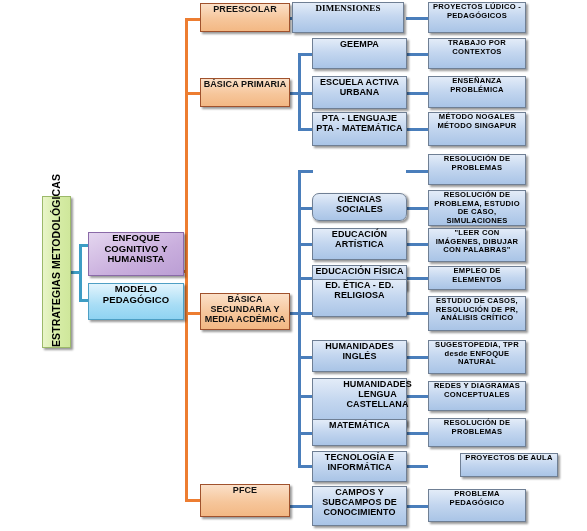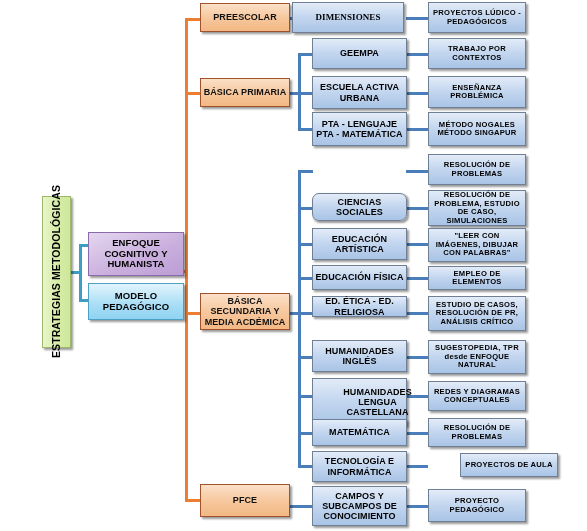--- a/index.html
+++ b/index.html
@@ -1,19 +1,19 @@
 <!DOCTYPE html>
 <html><head>
 <meta charset="utf-8">
 <style>
   html,body{margin:0;padding:0;background:#ffffff;}
   body{font-family:"Liberation Sans",sans-serif;}
   #canvas{position:relative;width:587px;height:531px;background:#ffffff;overflow:hidden;}
 
-  .node{position:absolute;box-sizing:border-box;display:flex;align-items:center;
+  .node{position:absolute;box-sizing:border-box;display:flex;
         justify-content:center;text-align:center;border:1px solid #7f7f7f;
         box-shadow:1.5px 1.5px 2px rgba(0,0,0,.40);color:#000;line-height:1.12;
         letter-spacing:.1px;}
   .node span{display:block;padding:0 2px;}
 
   
   .green{background:linear-gradient(to right,#e9f5c9,#d6eca6 55%,#cfe79b);
          border:1px solid #9cb96a;}
   .green .vtxt{writing-mode:vertical-rl;transform:rotate(180deg);
                font-size:10.5px;font-weight:600;white-space:nowrap;}
@@ -132,21 +132,21 @@
     </div>
   <div class="node blue mid" style="left:312px;top:193px;width:95px;height:28px;border-radius:7px;">
       <span>CIENCIAS SOCIALES</span>
     </div>
   <div class="node blue mid" style="left:312px;top:228px;width:95px;height:32px;">
       <span>EDUCACIÓN ARTÍSTICA</span>
     </div>
   <div class="node blue mid" style="left:312px;top:265px;width:95px;height:25px;">
       <span>EDUCACIÓN FÍSICA</span>
     </div>
-  <div class="node blue mid" style="left:312px;top:296px;width:95px;height:21px;">
+  <div class="node blue mid" style="left:312px;top:279px;width:95px;height:38px;">
       <span>ED. ÉTICA - ED. RELIGIOSA</span>
     </div>
   <div class="node blue mid" style="left:312px;top:340px;width:95px;height:32px;">
       <span>HUMANIDADES INGLÉS</span>
     </div>
   <div class="node blue mid" style="left:312px;top:378px;width:95px;height:48px;padding-left:36px;">
       <span>HUMANIDADES LENGUA CASTELLANA</span>
     </div>
   <div class="node blue mid" style="left:312px;top:419px;width:95px;height:27px;">
       <span>MATEMÁTICA</span>
@@ -191,16 +191,16 @@
   <div class="node blue leaf" style="left:428px;top:381px;width:98px;height:30px;">
       <span>REDES Y DIAGRAMAS CONCEPTUALES</span>
     </div>
   <div class="node blue leaf" style="left:428px;top:418px;width:98px;height:29px;">
       <span>RESOLUCIÓN DE PROBLEMAS</span>
     </div>
   <div class="node blue leaf" style="left:428px;top:453px;width:98px;height:24px;margin-left:32px;">
       <span>PROYECTOS DE AULA</span>
     </div>
   <div class="node blue leaf" style="left:428px;top:489px;width:98px;height:33px;">
-      <span>PROYECTO PEDAGÓGICO</span>
+      <span>PROBLEMA PEDAGÓGICO</span>
     </div>
 
 </div>
 
 </body></html>

